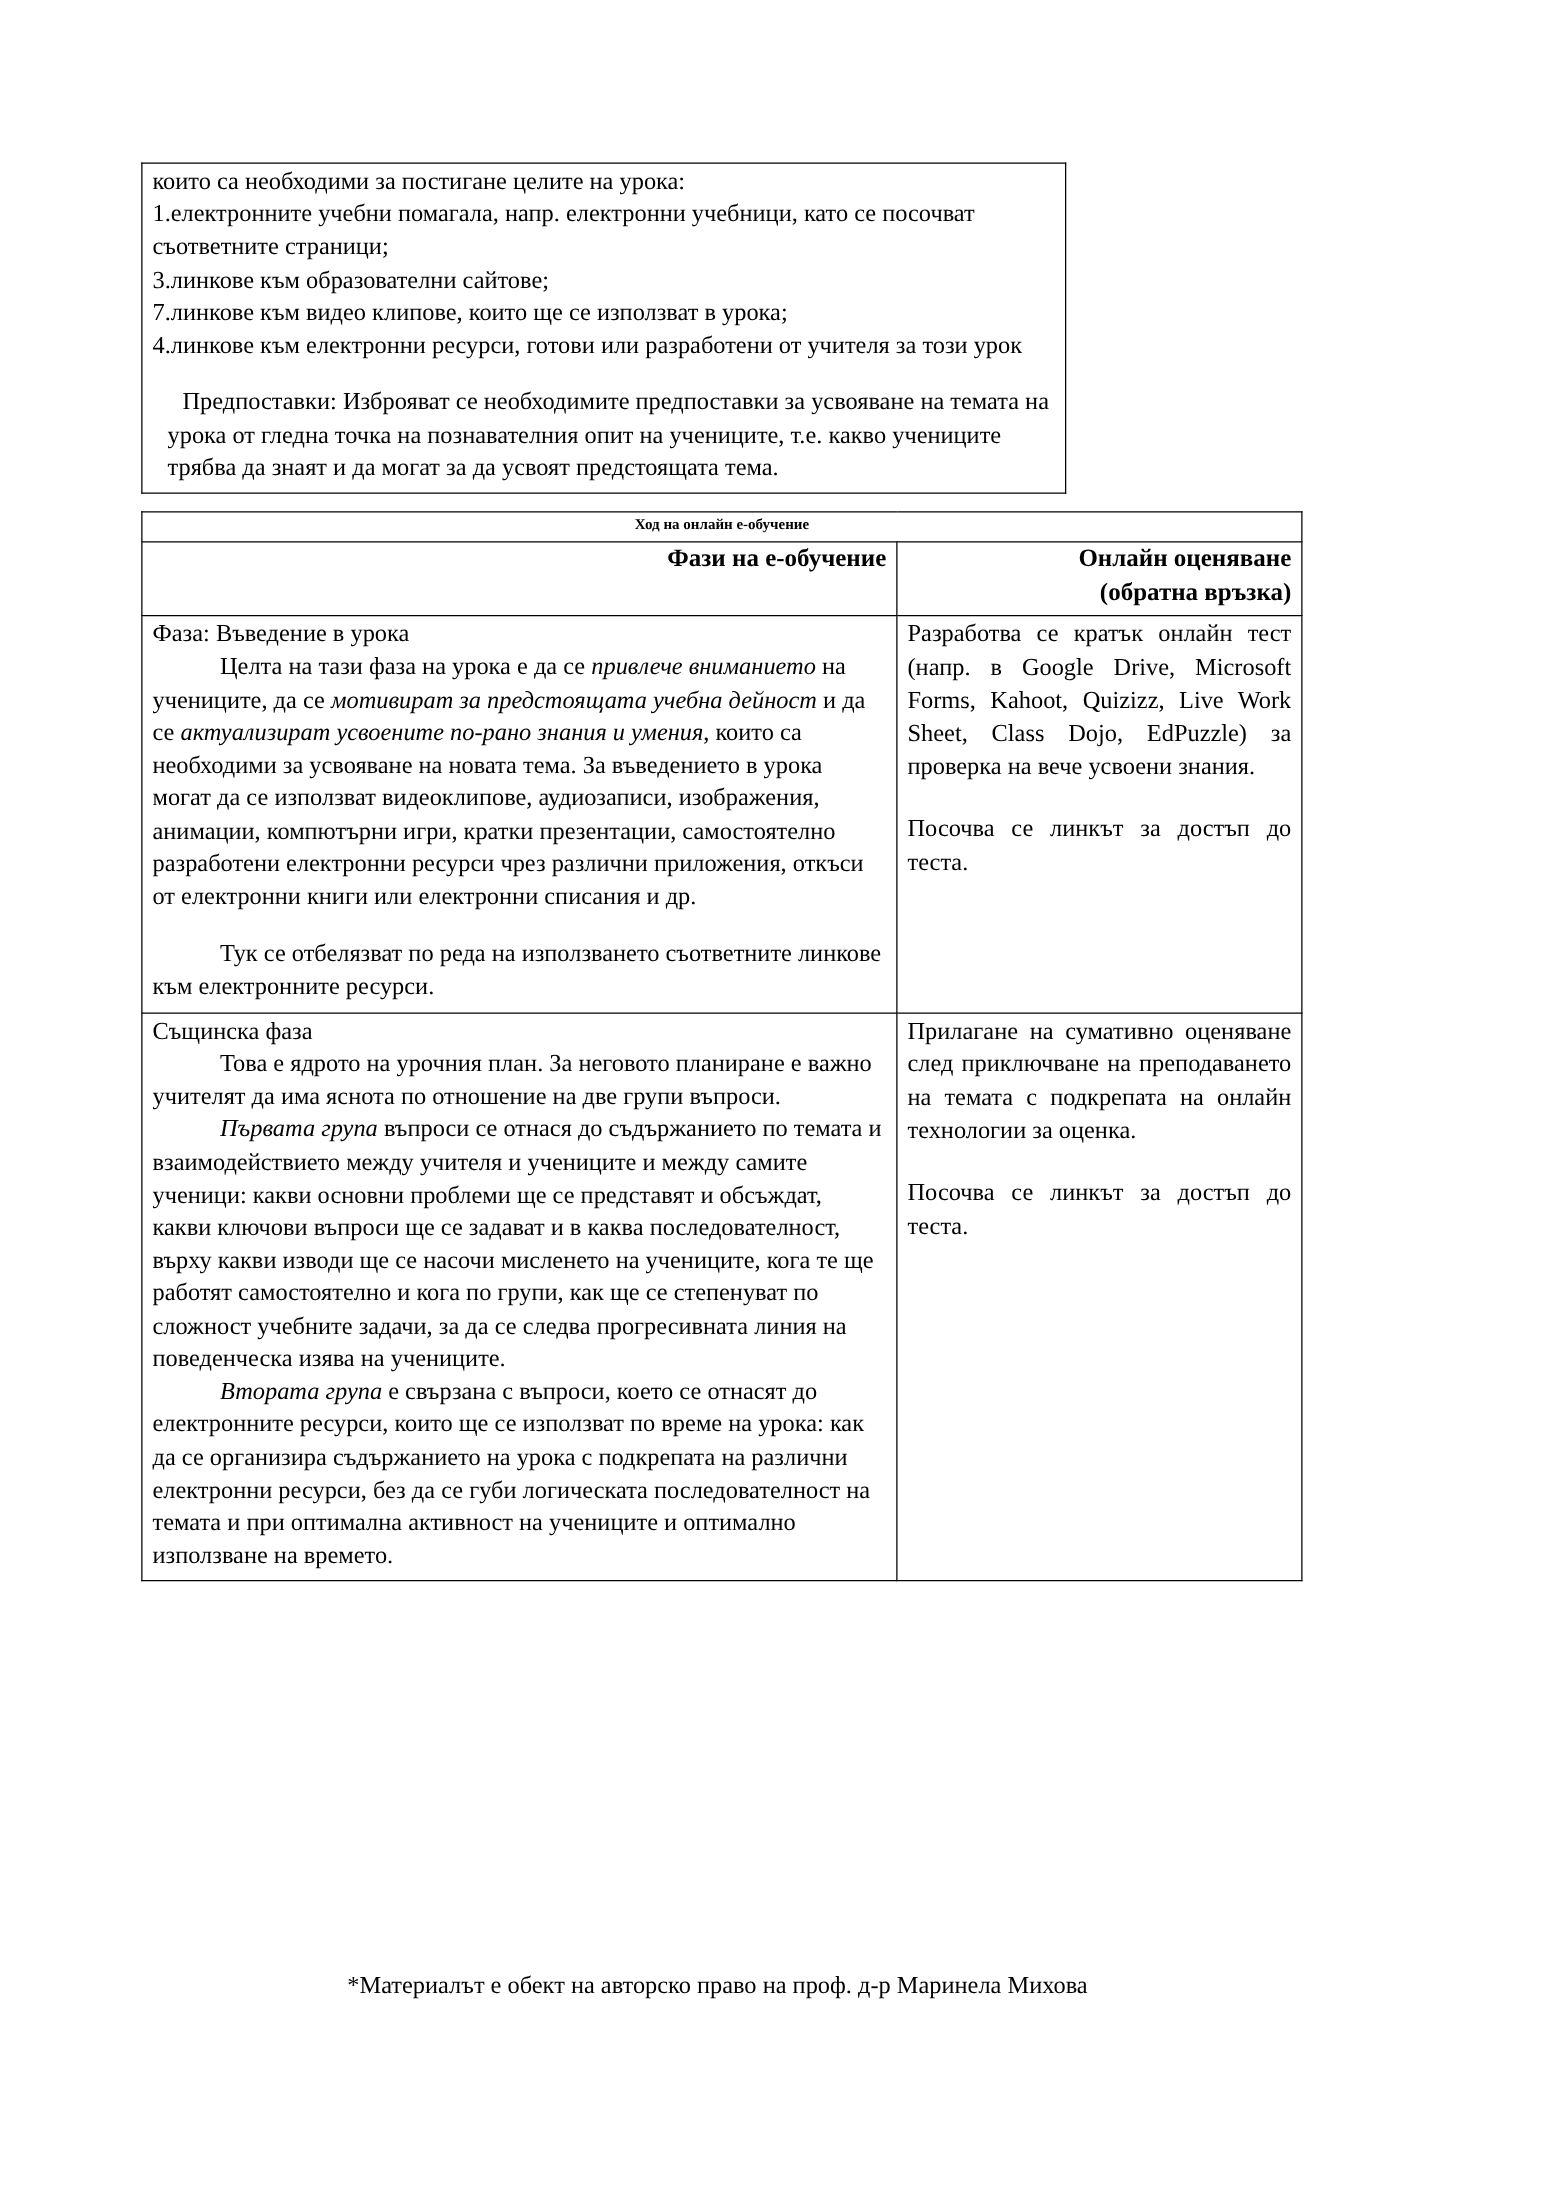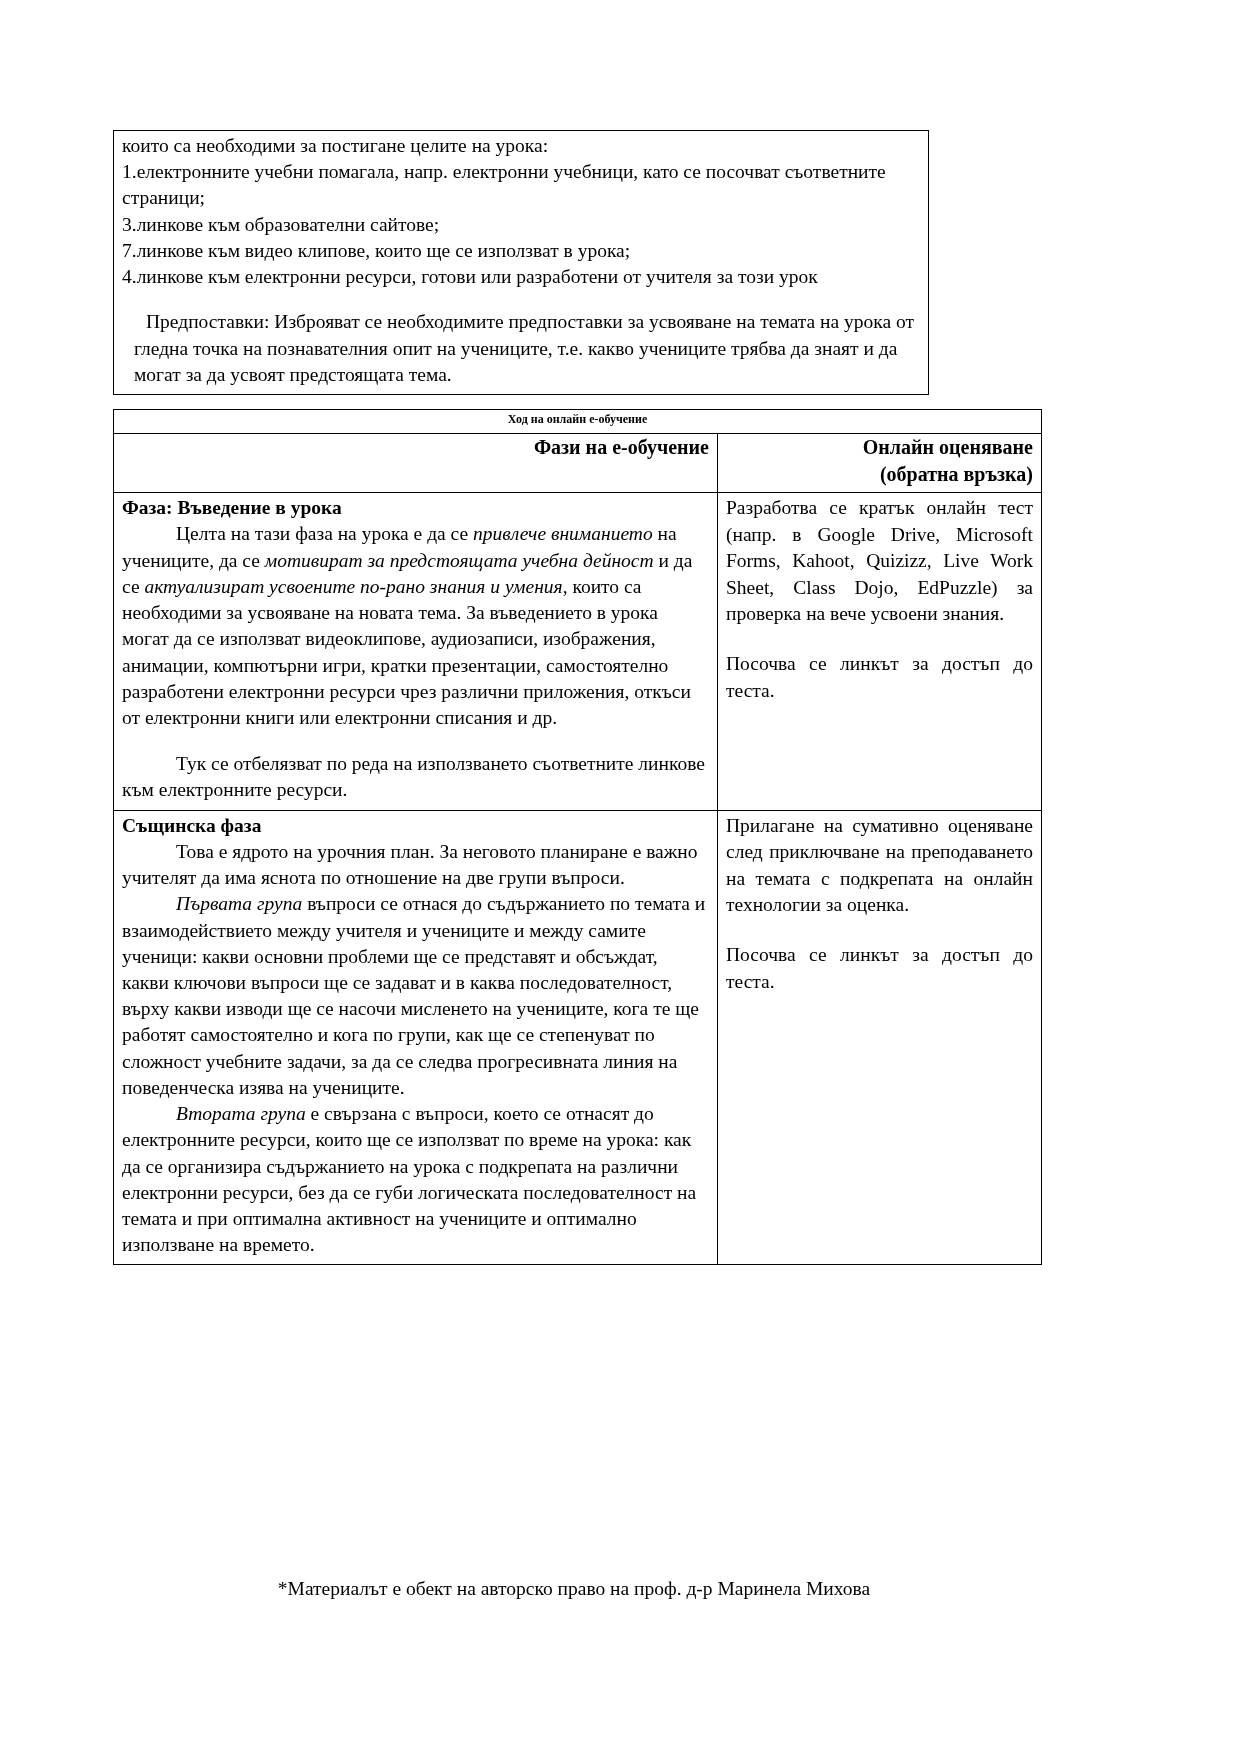--- a/index.html
+++ b/index.html
@@ -25,21 +25,21 @@
   .doc-body {
     position: absolute;
     left: 113px;
     top: 130px;
     width: 928px;
   }
 
   
   table.doc-table {
     border-collapse: collapse;
-    width: 816px;
+    width: 740px;
     table-layout: fixed;
   }
   table.doc-table td {
     border: 1px solid #000000;
     vertical-align: top;
     padding: 2px 8px 6px 8px;
   }
 
   .intro-cell {
     font-size: 19.5px;
@@ -74,21 +74,21 @@
     padding: 5px 6px 8px 6px;
   }
   .colhead-cell .line2 { display: block; margin-top: 4px; }
 
   .phase-cell {
     font-size: 19.5px;
     line-height: 1.345;
     padding: 3px 8px 10px 8px;
   }
   .phase-cell .phase-title {
-    font-weight: bold;
+    font-weight: normal;
     margin: 0 0 0 0;
   }
   .phase-cell p {
     margin: 0;
   }
   .phase-cell p.indented { text-indent: 54px; }
   .phase-cell .blank { height: 20px; }
   .phase-cell i { font-style: italic; }
 
   .assess-cell {

